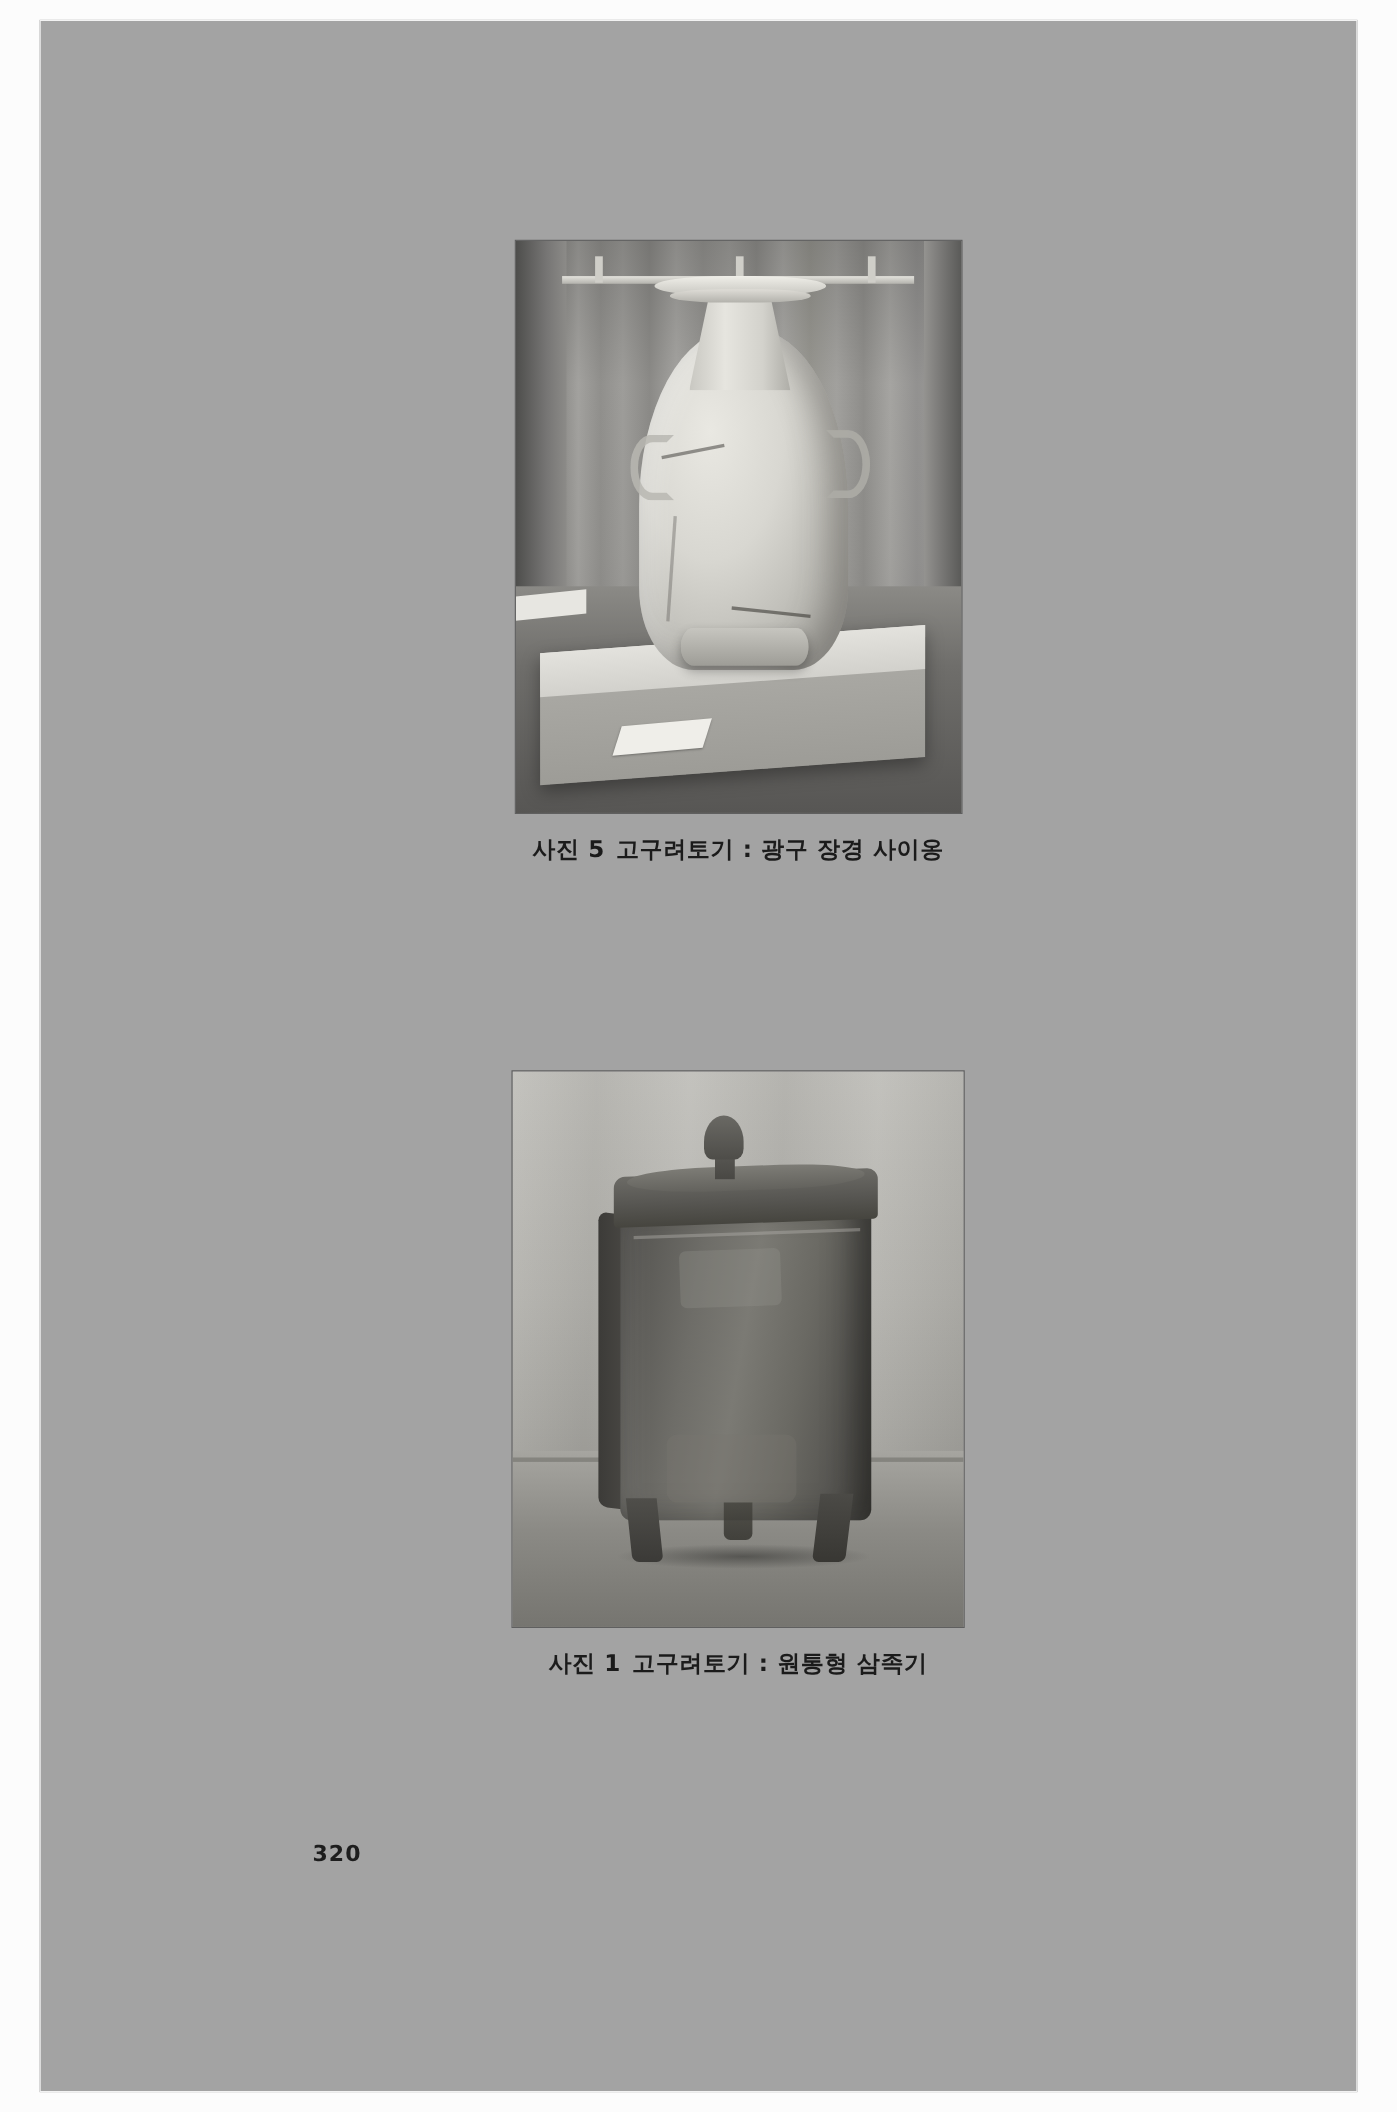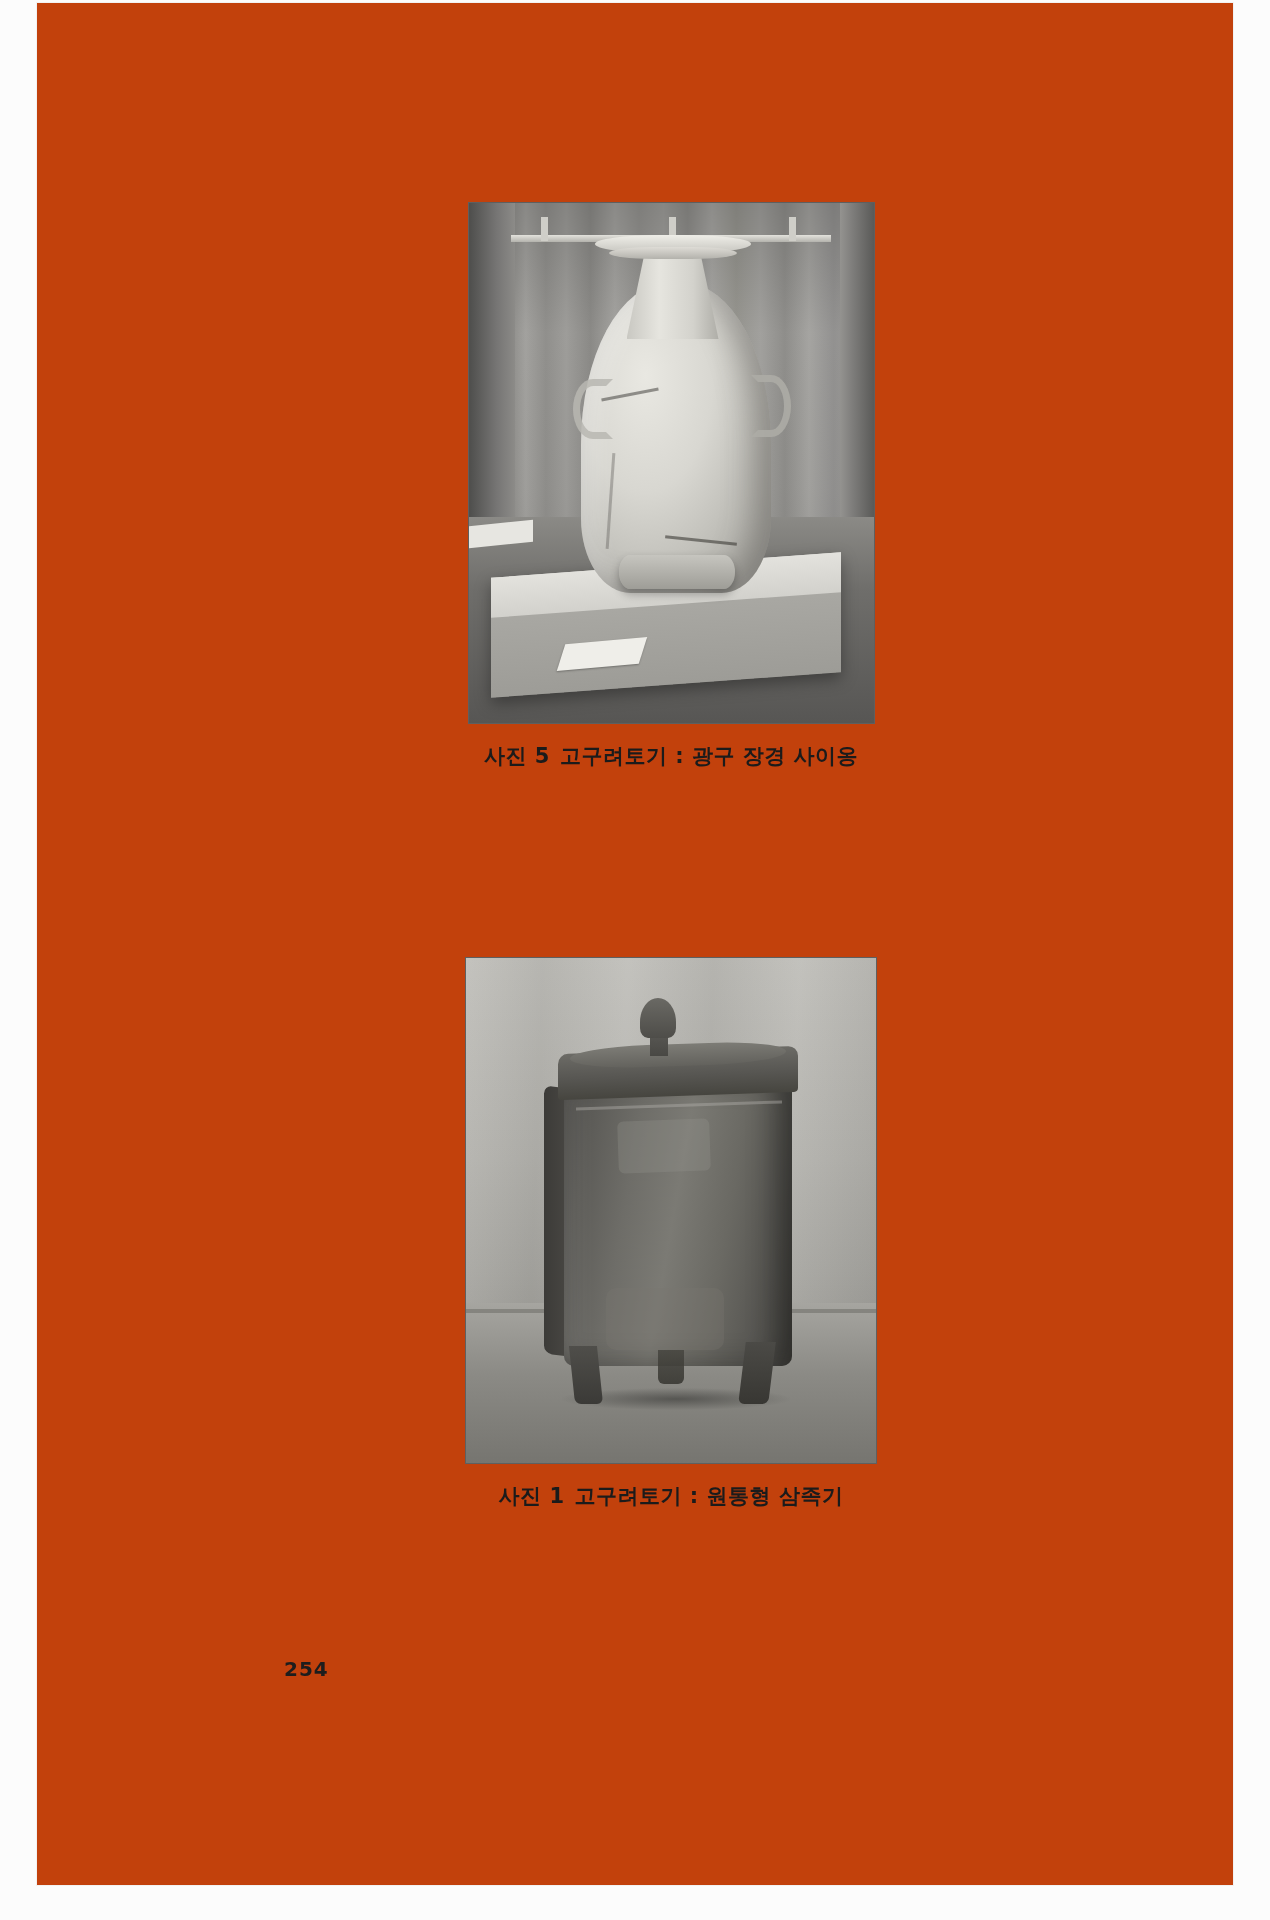--- a/index.html
+++ b/index.html
@@ -18,24 +18,24 @@
   
   .page {
     position: absolute;
     left: 0; top: 0;
     width: 1270px;
     height: 1920px;
     background: #fcfcfc;
   }
   .page-inner {
     position: absolute;
-    left: 36px; top: 2px;
+    left: 36px; top: 18px;
     width: 1198px;
     height: 1884px;
-    background: #c2410c;
+    background: #a3a3a3;
     box-shadow: inset 0 0 0 1px #f2f2f2;
   }
 
   
   .figure {
     position: absolute;
     display: flex;
     flex-direction: column;
     align-items: center;
   }
@@ -391,16 +391,16 @@
         <div class="p6-knob"></div>
         <div class="p6-leg-l"></div>
         <div class="p6-leg-m"></div>
         <div class="p6-leg-r"></div>
       </div>
       <div class="caption">
         <span class="cap-num">사진 1</span><span>고구려토기 : 원통형 삼족기</span>
       </div>
     </div>
 
-    <div class="page-number">254</div>
+    <div class="page-number">320</div>
 
   </div>
 </div>
 
 </body></html>

